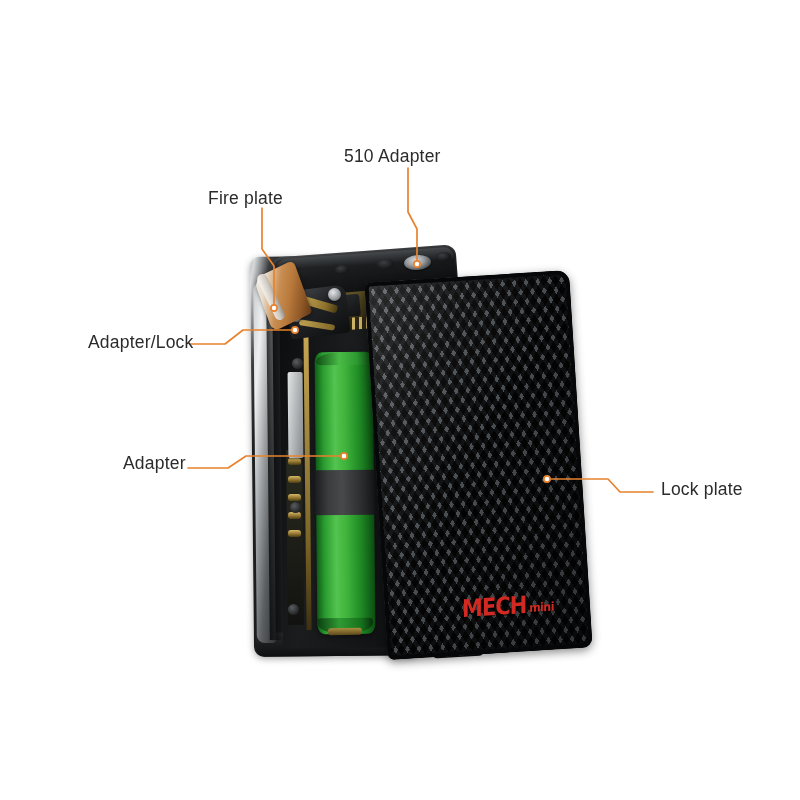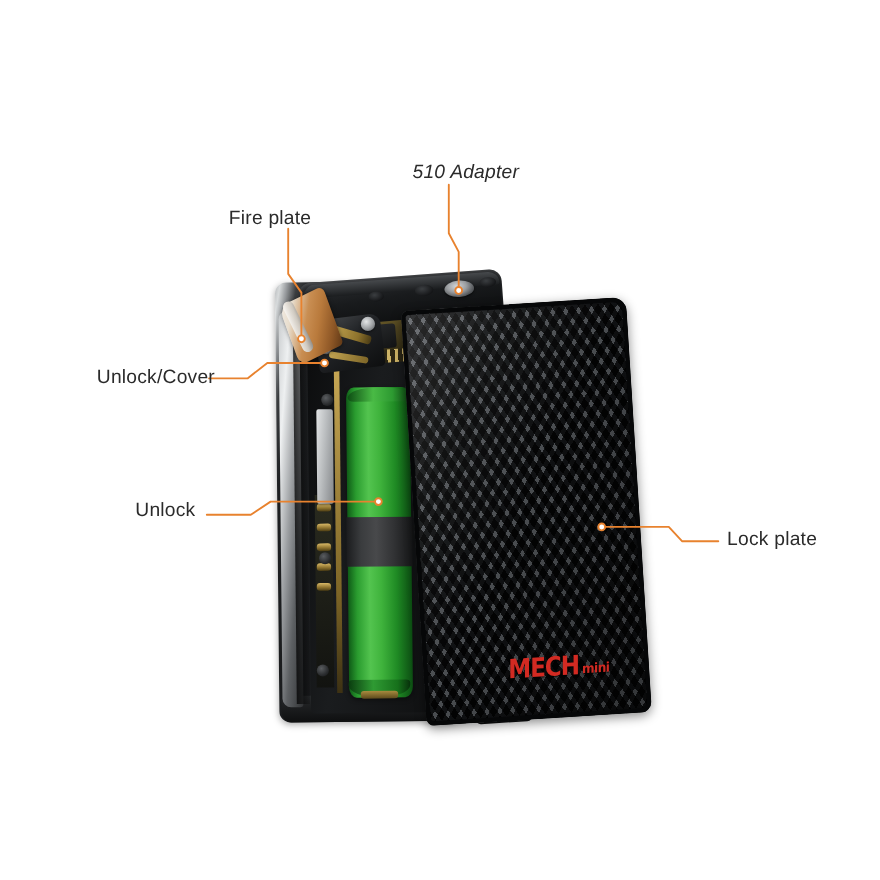--- a/index.html
+++ b/index.html
@@ -544,21 +544,21 @@
       <circle cx="274" cy="308" r="3.1"></circle>
       <circle cx="417" cy="264" r="3.1"></circle>
       <circle cx="295" cy="330" r="3.1"></circle>
       <circle cx="344" cy="456" r="3.1"></circle>
       <circle cx="547" cy="479" r="3.1"></circle>
     </g>
   </svg>
 
   <div class="callout-label" style="left:208px; top:190px;">Fire plate</div>
 
-  <div class="callout-label" style="left:375px; top:148px;font-style:italic;">510 Adapter</div>
-
-  <div class="callout-label" style="left:88px; top:334px;">Unlock/Cover</div>
-
-  <div class="callout-label" style="left:123px; top:455px;">Unlock</div>
+  <div class="callout-label" style="left:344px; top:148px;">510 Adapter</div>
+
+  <div class="callout-label" style="left:88px; top:334px;">Adapter/Lock</div>
+
+  <div class="callout-label" style="left:123px; top:455px;">Adapter</div>
 
   <div class="callout-label" style="left:661px; top:481px;">Lock plate</div>
 
 </div>
 
 </body></html>

